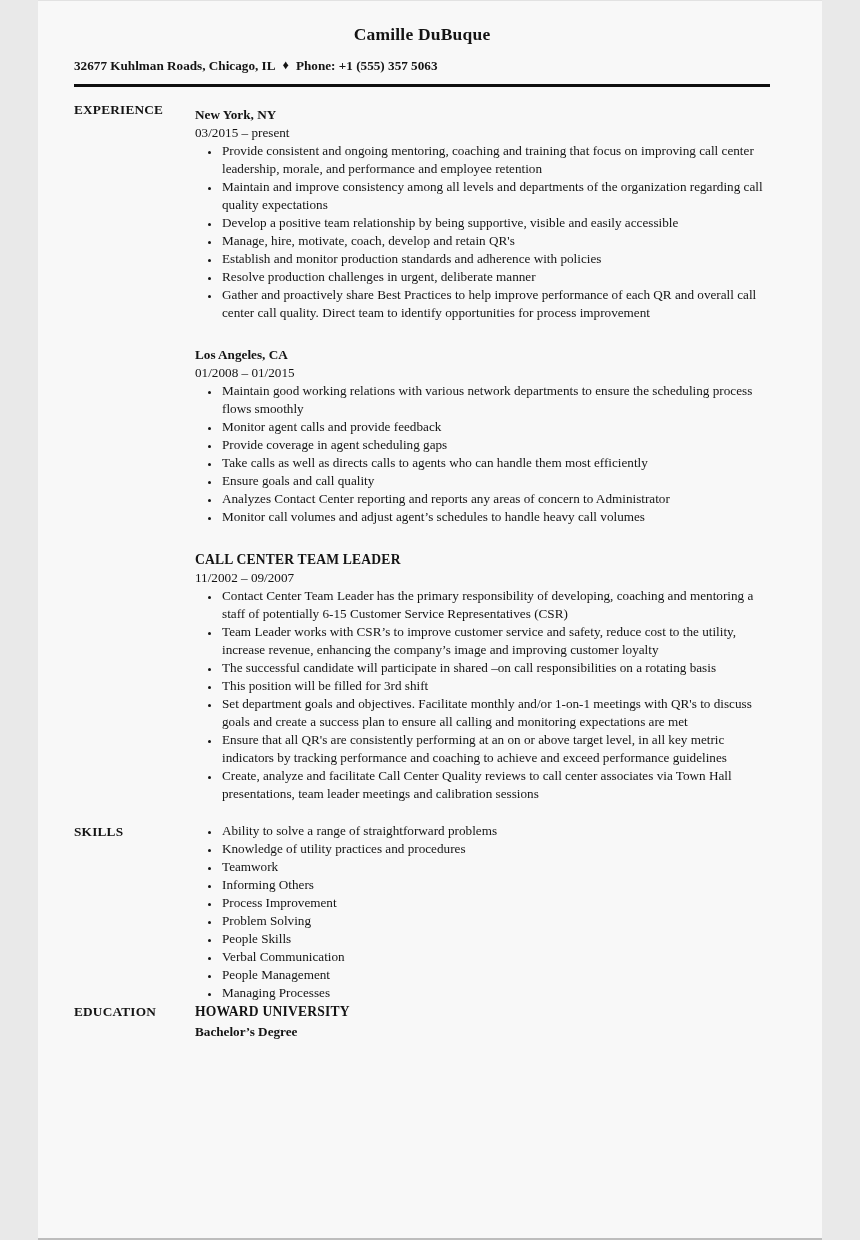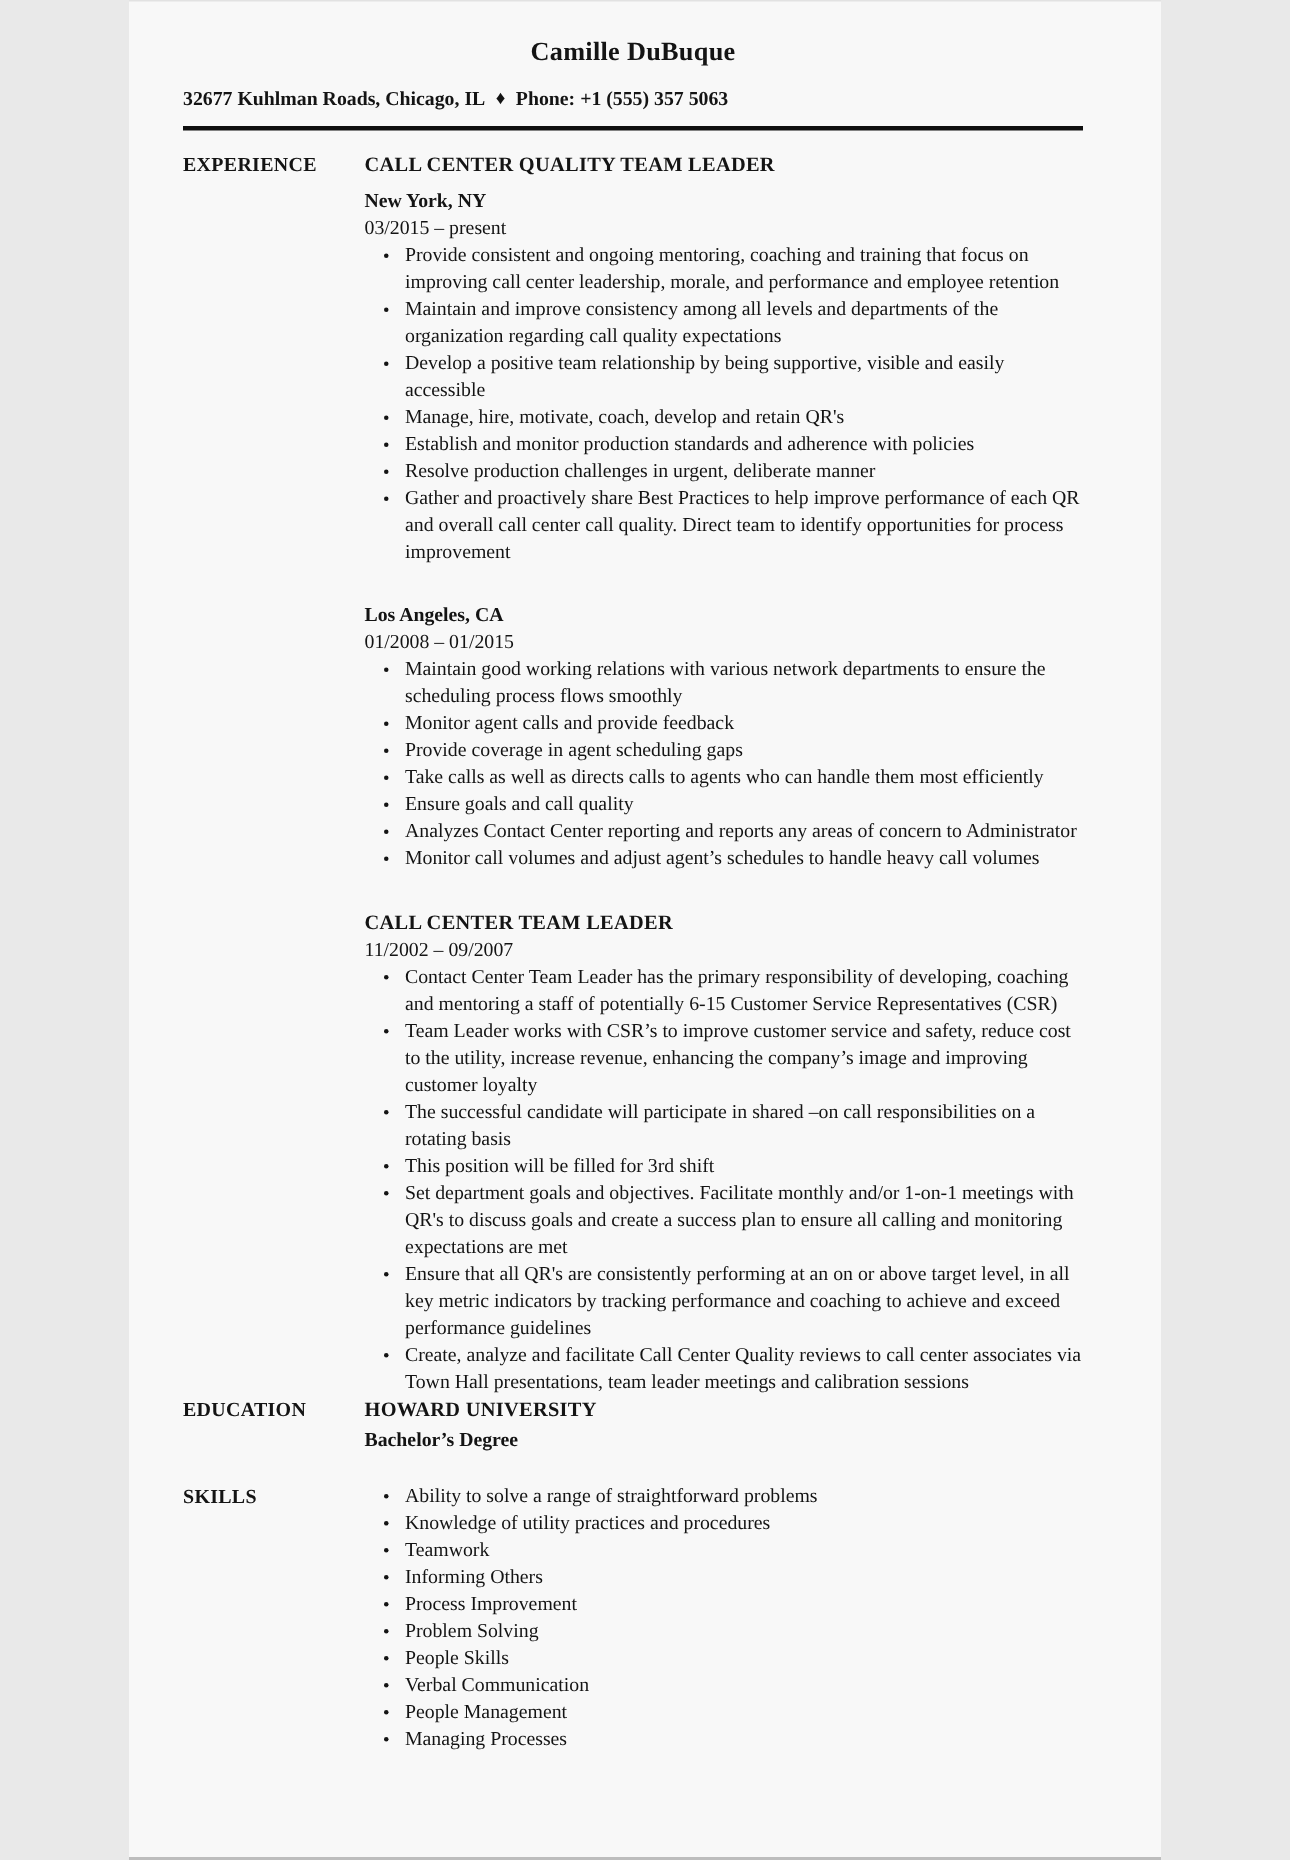--- a/index.html
+++ b/index.html
@@ -3,21 +3,21 @@
 <meta charset="utf-8">
 <style>
   html, body {
     margin: 0;
     padding: 0;
     background: #e9e9e9;
     font-family: "Liberation Serif", "DejaVu Serif", serif;
   }
   .page {
     position: relative;
-    width: 688px;
+    width: 784px;
     height: 1240px;
     margin: 0 auto;
     background: #f8f8f8;
     color: #141414;
     box-sizing: border-box;
     padding: 20px 52px 0 36px;
     border-top: 1px solid #e2e2e2;
     border-bottom: 2px solid #bdbdbd;
     overflow: hidden;
   }
@@ -119,21 +119,20 @@
     <hr class="rule">
   </header>
 
   <main>
 
     <section class="row section-experience">
       <div class="col-label">EXPERIENCE</div>
       <div class="col-content">
 
         <article class="job">
-          <h2 class="job-title">CALL CENTER QUALITY TEAM LEADER</h2>
           <div class="job-location">New York, NY</div>
           <div class="job-dates">03/2015 – present</div>
           <ul class="bullets">
 
           <li class="bullet">Provide consistent and ongoing mentoring, coaching and training that focus on improving call center leadership, morale, and performance and employee retention</li>
               <li class="bullet">Maintain and improve consistency among all levels and departments of the organization regarding call quality expectations</li>
               <li class="bullet">Develop a positive team relationship by being supportive, visible and easily accessible</li>
               <li class="bullet">Manage, hire, motivate, coach, develop and retain QR's</li>
               <li class="bullet">Establish and monitor production standards and adherence with policies</li>
               <li class="bullet">Resolve production challenges in urgent, deliberate manner</li>
@@ -164,28 +163,20 @@
           <li class="bullet">Contact Center Team Leader has the primary responsibility of developing, coaching and mentoring a staff of potentially 6-15 Customer Service Representatives (CSR)</li>
               <li class="bullet">Team Leader works with CSR’s to improve customer service and safety, reduce cost to the utility, increase revenue, enhancing the company’s image and improving customer loyalty</li>
               <li class="bullet">The successful candidate will participate in shared –on call responsibilities on a rotating basis</li>
               <li class="bullet">This position will be filled for 3rd shift</li>
               <li class="bullet">Set department goals and objectives. Facilitate monthly and/or 1-on-1 meetings with QR's to discuss goals and create a success plan to ensure all calling and monitoring expectations are met</li>
               <li class="bullet">Ensure that all QR's are consistently performing at an on or above target level, in all key metric indicators by tracking performance and coaching to achieve and exceed performance guidelines</li>
               <li class="bullet">Create, analyze and facilitate Call Center Quality reviews to call center associates via Town Hall presentations, team leader meetings and calibration sessions</li>
             </ul>
         </article>
 
-      </div>
-    </section>
-
-    <section class="row section-education">
-      <div class="col-label">EDUCATION</div>
-      <div class="col-content">
-        <div class="school">HOWARD UNIVERSITY</div>
-        <div class="degree">Bachelor’s Degree</div>
       </div>
     </section>
 
     <section class="row section-skills">
       <div class="col-label">SKILLS</div>
       <div class="col-content">
         <ul class="bullets skills-list">
 
         <li class="bullet">Ability to solve a range of straightforward problems</li>
             <li class="bullet">Knowledge of utility practices and procedures</li>
@@ -194,14 +185,22 @@
             <li class="bullet">Process Improvement</li>
             <li class="bullet">Problem Solving</li>
             <li class="bullet">People Skills</li>
             <li class="bullet">Verbal Communication</li>
             <li class="bullet">People Management</li>
             <li class="bullet">Managing Processes</li>
           </ul>
       </div>
     </section>
 
+    <section class="row section-education">
+      <div class="col-label">EDUCATION</div>
+      <div class="col-content">
+        <div class="school">HOWARD UNIVERSITY</div>
+        <div class="degree">Bachelor’s Degree</div>
+      </div>
+    </section>
+
   </main>
 </div>
 
 </body></html>

